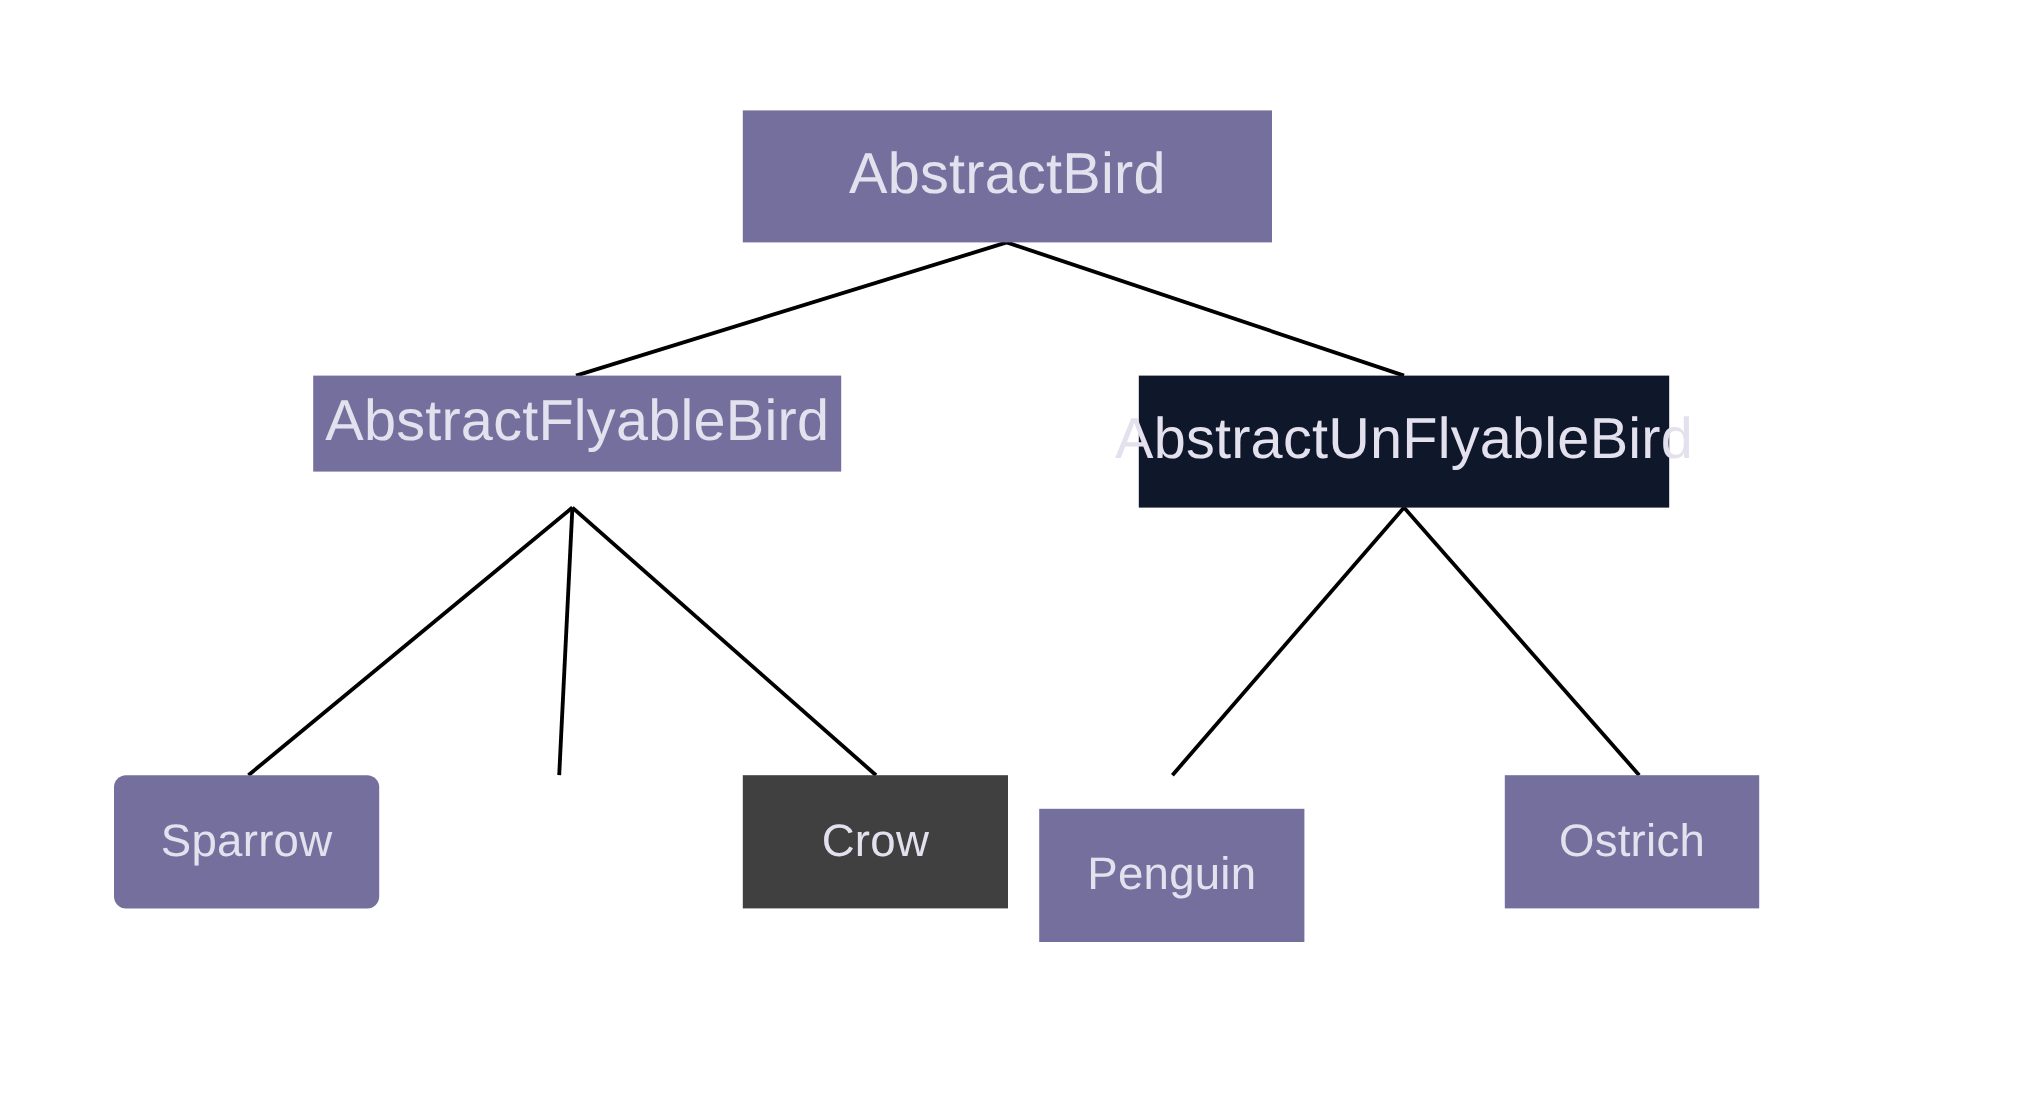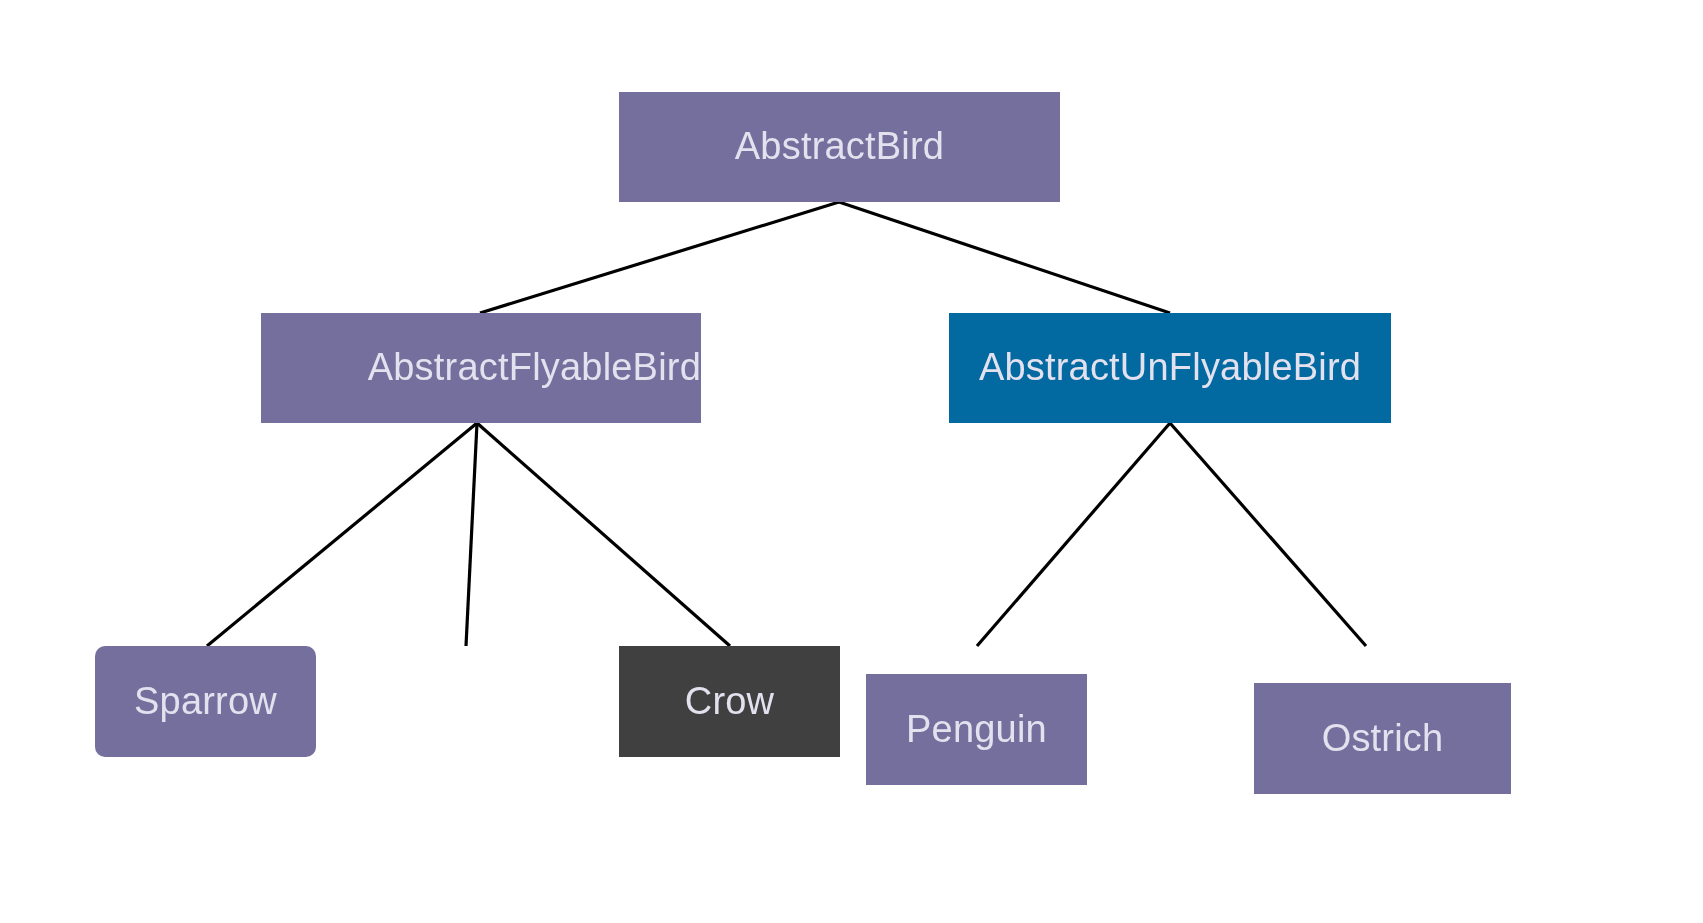--- a/index.html
+++ b/index.html
@@ -35,21 +35,21 @@
     letter-spacing: 0.2px;
     white-space: nowrap;
     user-select: none;
   }
   .node .node-label {
     display: block;
     line-height: 1;
     padding-bottom: 2px;
   }
   .level-root .node-label,
-  .level-mid  .node-label { font-size: 38px; }
+  .level-mid  .node-label { font-size: 48px; }
   .level-leaf .node-label { font-size: 38px; }
 </style>
 </head>
 <body>
 
 <div id="canvas" style="background: rgb(255, 255, 255);">
 
   <svg id="edge-layer" viewBox="0 0 1703 923" width="1703" height="923" xmlns="http://www.w3.org/2000/svg">
       <line x1="839" y1="202" x2="480" y2="313" stroke="#000000" stroke-width="3.2" stroke-linecap="butt"></line>
       <line x1="839" y1="202" x2="1170" y2="313" stroke="#000000" stroke-width="3.2" stroke-linecap="butt"></line>
@@ -57,38 +57,38 @@
       <line x1="477" y1="423" x2="466" y2="646" stroke="#000000" stroke-width="3.2" stroke-linecap="butt"></line>
       <line x1="477" y1="423" x2="730" y2="646" stroke="#000000" stroke-width="3.2" stroke-linecap="butt"></line>
       <line x1="1170" y1="423" x2="977" y2="646" stroke="#000000" stroke-width="3.2" stroke-linecap="butt"></line>
       <line x1="1170" y1="423" x2="1366" y2="646" stroke="#000000" stroke-width="3.2" stroke-linecap="butt"></line>
     </svg>
 
   <div class="node level-root" style="left: 619px; top: 92px; width: 441px; height: 110px; background: rgb(117, 111, 158); color: rgb(228, 225, 239);">
     <span class="node-label">AbstractBird</span>
   </div>
 
-  <div class="node level-mid" style="left: 261px; top: 313px; width: 440px; height: 110px; background: rgb(117, 111, 158); color: rgb(228, 225, 239); justify-content: flex-end;">
+  <div class="node level-mid" style="left: 261px; top: 313px; width: 440px; height: 80px; background: rgb(117, 111, 158); color: rgb(228, 225, 239);">
     <span class="node-label">AbstractFlyableBird</span>
   </div>
 
-  <div class="node level-mid" style="left: 949px; top: 313px; width: 442px; height: 110px; background: #0369a1; color: rgb(228, 225, 239);">
+  <div class="node level-mid" style="left: 949px; top: 313px; width: 442px; height: 110px; background: #0f172a; color: rgb(228, 225, 239);">
     <span class="node-label">AbstractUnFlyableBird</span>
   </div>
 
   <div class="node level-leaf" style="left: 95px; top: 646px; width: 221px; height: 111px; background: rgb(117, 111, 158); color: rgb(228, 225, 239); border-radius: 10px;">
     <span class="node-label">Sparrow</span>
   </div>
 
 
   <div class="node level-leaf" style="left: 619px; top: 646px; width: 221px; height: 111px; background: #404040; color: rgb(228, 225, 239);">
     <span class="node-label">Crow</span>
   </div>
 
   <div class="node level-leaf" style="left: 866px; top: 674px; width: 221px; height: 111px; background: rgb(117, 111, 158); color: rgb(228, 225, 239);">
     <span class="node-label">Penguin</span>
   </div>
 
-  <div class="node level-leaf" style="left: 1254px; top: 646px; width: 257px; height: 111px; background: rgb(117, 111, 158); color: rgb(228, 225, 239); margin-top: 37px;">
+  <div class="node level-leaf" style="left: 1254px; top: 646px; width: 212px; height: 111px; background: rgb(117, 111, 158); color: rgb(228, 225, 239);">
     <span class="node-label">Ostrich</span>
   </div>
 
 </div>
 
 </body></html>

